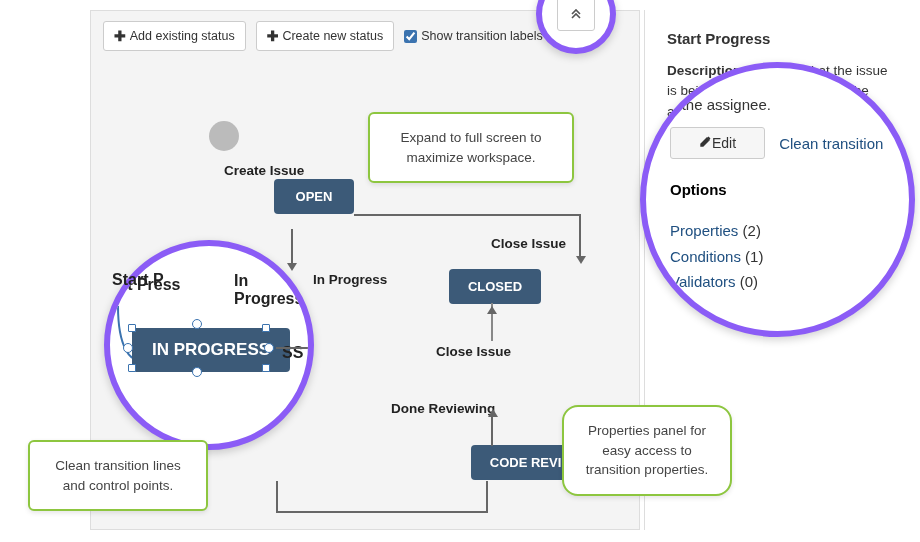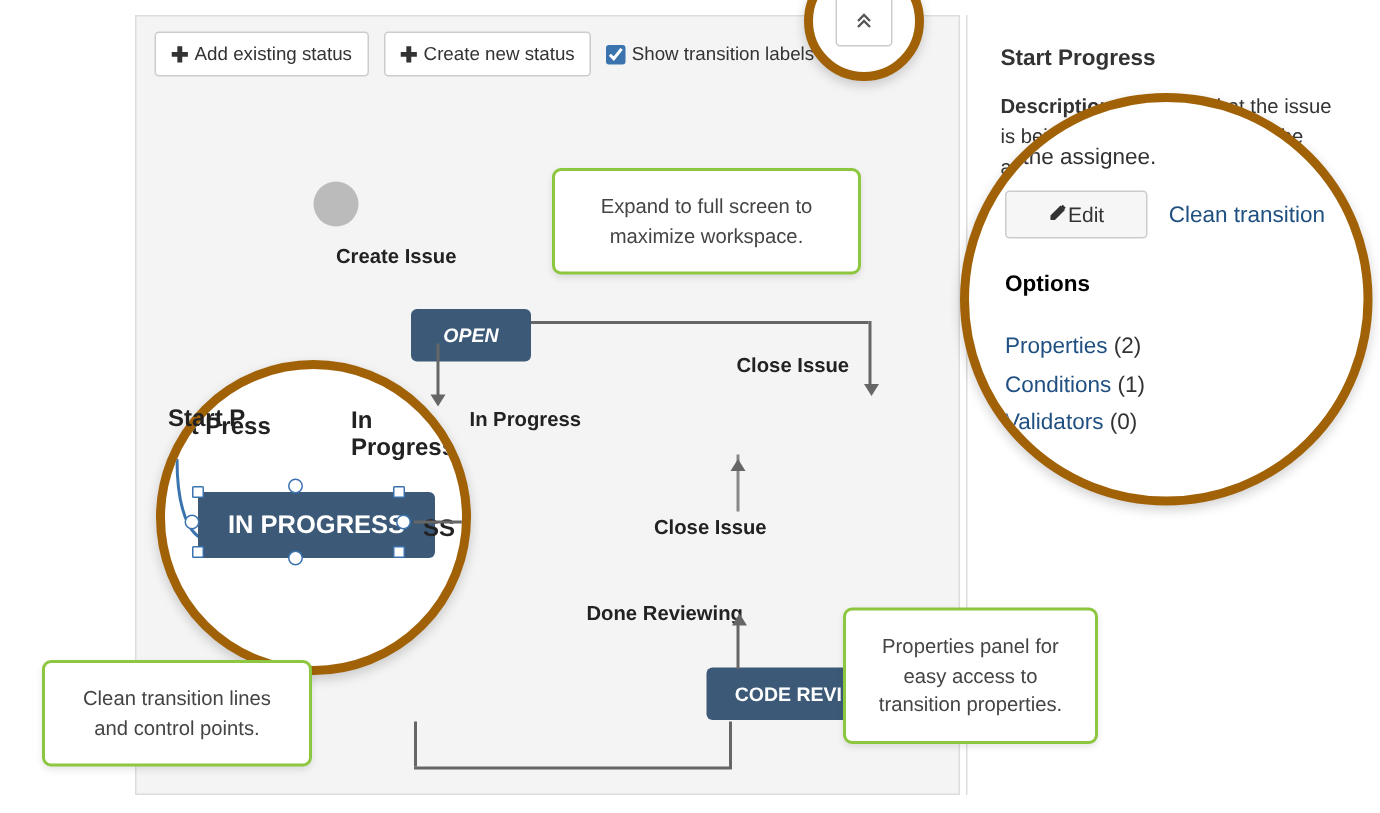--- a/index.html
+++ b/index.html
@@ -56,21 +56,21 @@
     .node {
       position: absolute;
       background: #3c5a78;
       color: #fff;
       font-weight: bold;
       font-size: 13px;
       padding: 10px 18px;
       border-radius: 4px;
       text-align: center;
     }
-    .node.open { left: 183px; top: 195px; width: 80px; font-style: italic; }
+    .node.open { left: 183px; top: 168px; width: 80px; }
     .node.closed { left: 358px; top: 258px; width: 92px; }
     .node.codereview { left: 380px; top: 434px; width: 130px; }
     .start-circle {
       position: absolute;
       left: 118px; top: 110px;
       width: 30px; height: 30px;
       background: #bbb; border-radius: 50%;
     }
     .workflow-label {
       position: absolute;
@@ -93,21 +93,21 @@
     .arr { position:absolute; width:0;height:0; border-left:5px solid transparent; border-right:5px solid transparent; }
     .arr-down { border-top:8px solid #666; }
     .arr-up { border-bottom:8px solid #666; }
     .a-closed-top { left:485px; top:245px;}
     .a-close2 { left:396px; top:295px; }
     .a-review-up { left:397px; top:398px;}
     
     .magnifier {
       position: absolute;
       border-radius: 50%;
-      border: 6px solid #a16207;
+      border: 6px solid #8b5cf6;
       background: #fff;
       box-shadow: 0 3px 8px rgba(0,0,0,.18);
       overflow: hidden;
     }
     .mag1 { left: 104px; top: 240px; width: 210px; height: 210px; }
     .mag1-inner { position: relative; width: 100%; height: 100%; }
     .mag-node {
       position: absolute; left: 22px; top: 82px;
       background:#3c5a78; color:#fff; font-weight:bold; font-size:17px;
       padding:12px 20px; border-radius:4px;
@@ -128,21 +128,21 @@
       border-radius: 6px;
       padding: 14px 18px;
       font-size: 13.5px;
       color: #444;
       text-align: center;
       line-height: 1.45;
       box-shadow: 0 2px 5px rgba(0,0,0,.1);
     }
     .co-expand { left: 368px; top: 112px; width: 206px; }
     .co-lines { left: 28px; top: 440px; width: 180px; }
-    .co-panel { left: 562px; top: 405px; width: 170px; }
+    .co-panel { left: 562px; top: 405px; width: 170px; border-radius: 16px; }
     
     .right-panel {
       position:absolute; right:0; top:10px; width:276px; height:520px;
       background:#fff; border-left:1px solid #ddd; padding: 20px 22px;
       font-size: 13.5px; color:#333;
     }
     .rp-title { font-weight:bold; font-size:15px; }
     .rp-desc { margin-top:14px; line-height:1.5; }
     .rp-desc b { font-weight:bold; }
     
@@ -180,20 +180,21 @@
     <label class="chk-wrap">
       <input type="checkbox" class="chk" checked="" style="">
       <span>Show transition labels</span>
     </label>
   </div>
 
   <div class="start-circle"></div>
   <div class="workflow-label lbl-createissue">Create Issue</div>
 
   <div class="node open">OPEN</div>
+  <div class="node closed">CLOSED</div>
   <div class="node codereview">CODE REVIEW</div>
 
   <div class="workflow-label lbl-inprogress-lower"><span>In Progress</span></div>
   <div class="workflow-label lbl-closeissue1">Close Issue</div>
   <div class="workflow-label lbl-closeissue2">Close Issue</div>
   <div class="workflow-label lbl-donereview">Done Reviewing</div>
 
   <div class="line l3"></div>
   <div class="line l4"></div>
   <div class="arr arr-down a-closed-top"></div>

